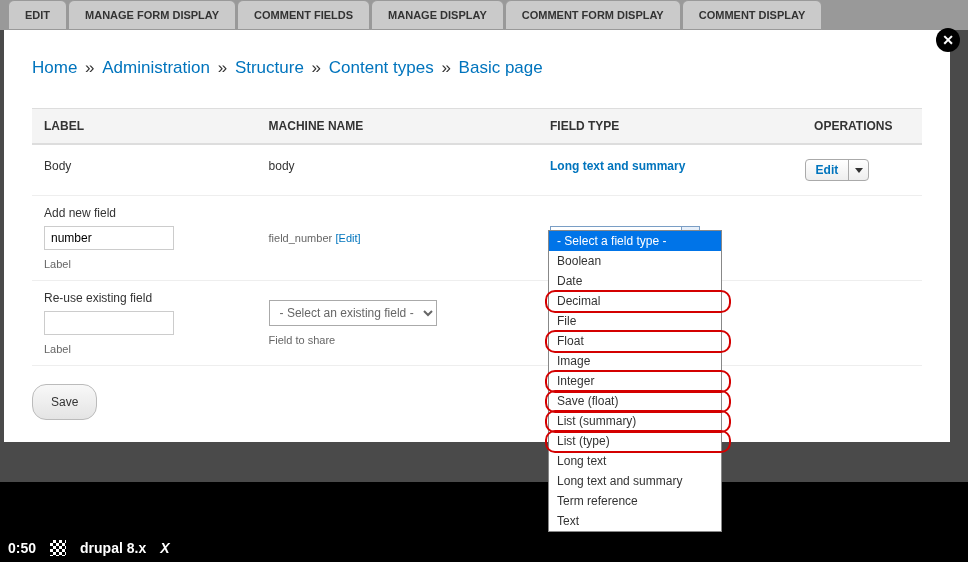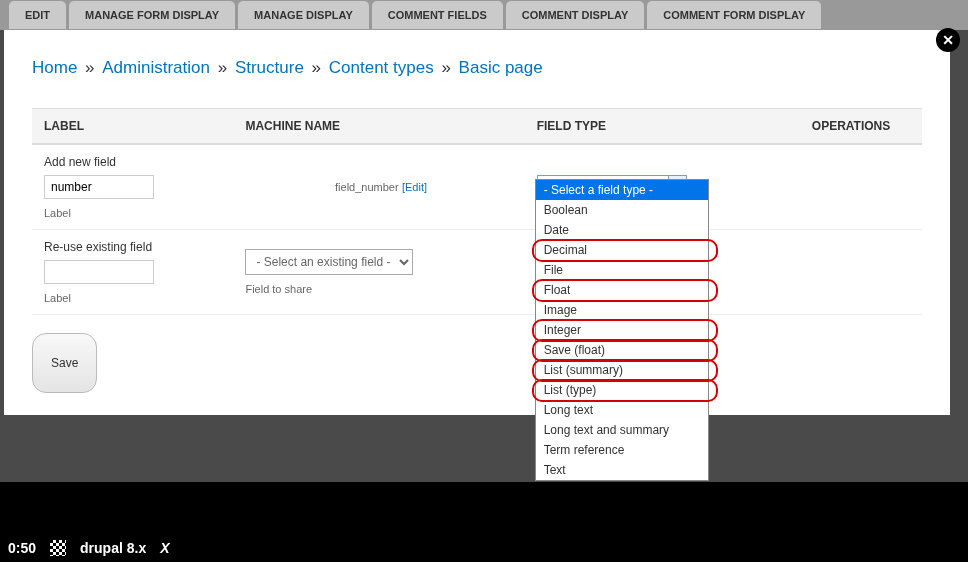--- a/index.html
+++ b/index.html
@@ -19,81 +19,94 @@
     .field-table { width: 100%; border-collapse: collapse; }
     .field-table th { text-align: left; padding: 10px 8px 10px 12px; background: #f4f4f4; font-weight: bold; font-size: 12px; color: #333; border-top: 1px solid #ddd; border-bottom: 2px solid #ddd; }
     .field-table td { padding: 14px 8px 14px 12px; border-bottom: 1px solid #eee; vertical-align: top; font-size: 12px; color: #333; }
     .field-table td.tight { padding-top: 10px; padding-bottom: 10px; }
     
     .link { color: #0074bd; font-weight: bold; cursor: pointer; }
     .link-plain { color: #0074bd; cursor: pointer; font-size: 11px; }
     
     .sublabel { color: #666; font-size: 11px; margin-top: 8px; }
     
-    .txt-input { border: 1px solid #ccc; padding: 4px 6px; font-size: 12px; width: 110px; }
+    .txt-input { border: 1px solid #ccc; padding: 4px 6px; font-size: 12px; width: 130px; }
     .select-input { border: 1px solid #aaa; padding: 4px 6px; font-size: 12px; width: 168px; color: #666; background: #fff; }
     
     .field-type-select { display: inline-flex; border: 1px solid #7a9ec5; background: #fff; }
     .field-type-select .sel-text { padding: 4px 8px; font-size: 12px; color: #333; min-width: 130px; }
     .field-type-select .sel-btn { width: 18px; background: linear-gradient(#e8f0fa, #cfe0f3); border-left: 1px solid #7a9ec5; display: flex; align-items: center; justify-content: center; cursor: pointer; }
     .sel-btn .arrow { width: 0; height: 0; border-left: 4px solid transparent; border-right: 4px solid transparent; border-top: 5px solid #002a5c; }
     
     .dropdown-list { position: absolute; background: #fff; border: 1px solid #888; width: 174px; z-index: 10; }
     .dropdown-list .opt { padding: 3px 8px; font-size: 12px; cursor: pointer; position: relative; }
     .dropdown-list .opt.sel { background: #0074e8; color: #fff; }
     
     .circled::after { content: ""; position: absolute; left: -4px; top: -1px; width: 182px; height: 19px; border: 2px solid #d40000; border-radius: 10px; pointer-events: none; }
     
     .edit-btn-group { display: inline-flex; border: 1px solid #aaa; border-radius: 4px; overflow: hidden; background: linear-gradient(#fff,#eee); }
     .edit-btn-group .edit-lbl { padding: 3px 10px; color: #0074bd; font-weight: bold; cursor: pointer; font-size: 12px; }
     .edit-btn-group .edit-dd { width: 20px; border-left: 1px solid #aaa; display: flex; align-items: center; justify-content: center; cursor: pointer; }
     .edit-dd .arrow { width: 0; height: 0; border-left: 4px solid transparent; border-right: 4px solid transparent; border-top: 5px solid #333; }
     
-    .save-btn { background: linear-gradient(#f8f8f8,#e4e4e4); border: 1px solid #bbb; padding: 22px 18px; border-radius: 14px; font-size: 12px; color: #333; cursor: pointer; margin-top: 18px; }
+    .save-btn { background: linear-gradient(#f8f8f8,#e4e4e4); border: 1px solid #bbb; padding: 10px 18px; border-radius: 14px; font-size: 12px; color: #333; cursor: pointer; margin-top: 18px; }
     
     .bottom-black { position: absolute; left: 0; right: 0; bottom: 0; height: 80px; background: #000; }
     .bottom-bar { position: absolute; left: 0; bottom: 0; width: 100%; color: #fff; font-size: 14px; font-weight: bold; padding: 6px 8px; display: flex; align-items: center; gap: 14px; }
     .bottom-bar .qr { width: 16px; height: 16px; background: repeating-conic-gradient(#fff 0% 25%, #000 0% 50%) 0 0/6px 6px; }
     .bottom-bar .xbtn { font-style: italic; cursor: pointer; }
   </style>
 </head>
 <body>
 
 <div class="tabs-bar" id="tabs-bar">
     <div class="tab">EDIT</div>
     <div class="tab">MANAGE FORM DISPLAY</div>
+    <div class="tab">COMMENT FIELDS</div>
     <div class="tab">MANAGE DISPLAY</div>
-    <div class="tab">COMMENT FIELDS</div>
+    <div class="tab">COMMENT FORM DISPLAY</div>
     <div class="tab">COMMENT DISPLAY</div>
-    <div class="tab">COMMENT FORM DISPLAY</div>
   </div>
 
 <div class="modal">
   <div class="close-btn">✕</div>
   
   <div class="breadcrumb" id="breadcrumb"><a>Home</a><span class="sep"> » </span><a>Administration</a><span class="sep"> » </span><a>Structure</a><span class="sep"> » </span><a>Content types</a><span class="sep"> » </span><a>Basic page</a></div>
   
   <table class="field-table">
     <thead>
       <tr>
         <th>LABEL</th>
         <th>MACHINE NAME</th>
         <th>FIELD TYPE</th>
         <th style="text-align:center; padding-left: 0;">OPERATIONS</th>
       </tr>
     </thead>
     <tbody>
+      <tr>
+        <td>Body</td>
+        <td>body</td>
+        <td><span class="link">Long text and summary</span></td>
+        <td>
+          <span class="edit-btn-group">
+            <span class="edit-lbl">Edit</span>
+            <span class="edit-dd">
+                <span class="arrow"></span>
+              </span>
+          </span>
+        </td>
+      </tr>
 
       <tr>
         <td class="tight">
           <div style="margin-bottom:6px;">Add new field</div>
           <input class="txt-input" value="number" style="">
           <div class="sublabel">Label</div>
         </td>
-        <td style="vertical-align: middle; text-align: center;">
+        <td style="vertical-align: middle;">
           <span style="color:#666; font-size:11px;">field_number</span>
           <span class="link-plain">[Edit]</span>
         </td>
         <td style="position:relative; vertical-align: middle;">
           <span class="field-type-select">
             <span class="sel-text">- Select a field type -</span>
             <span class="sel-btn">
                 <span class="arrow"></span>
               </span>
           </span>

